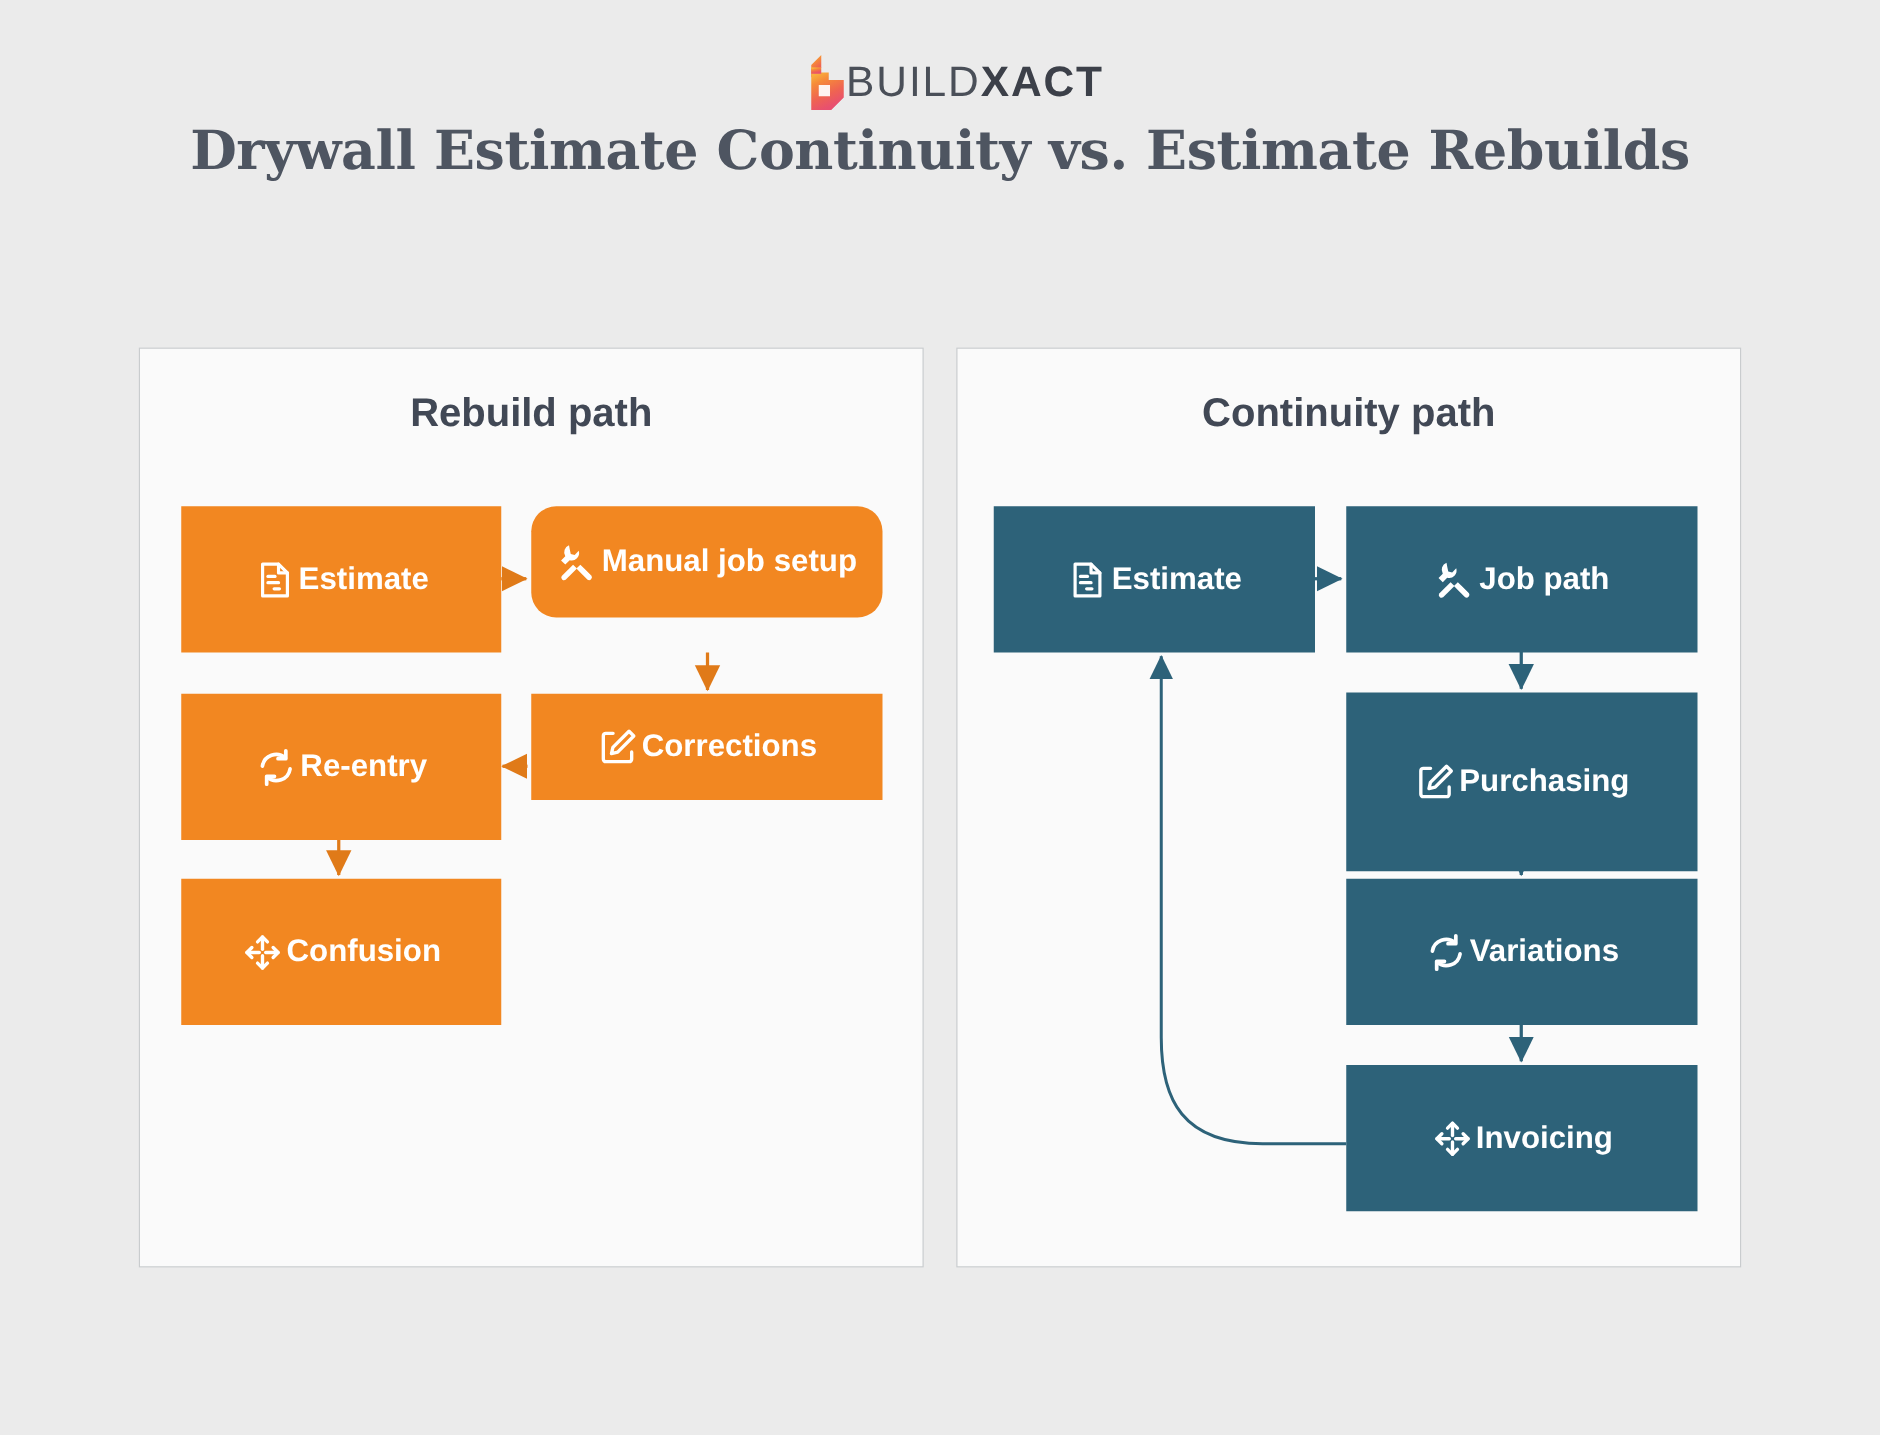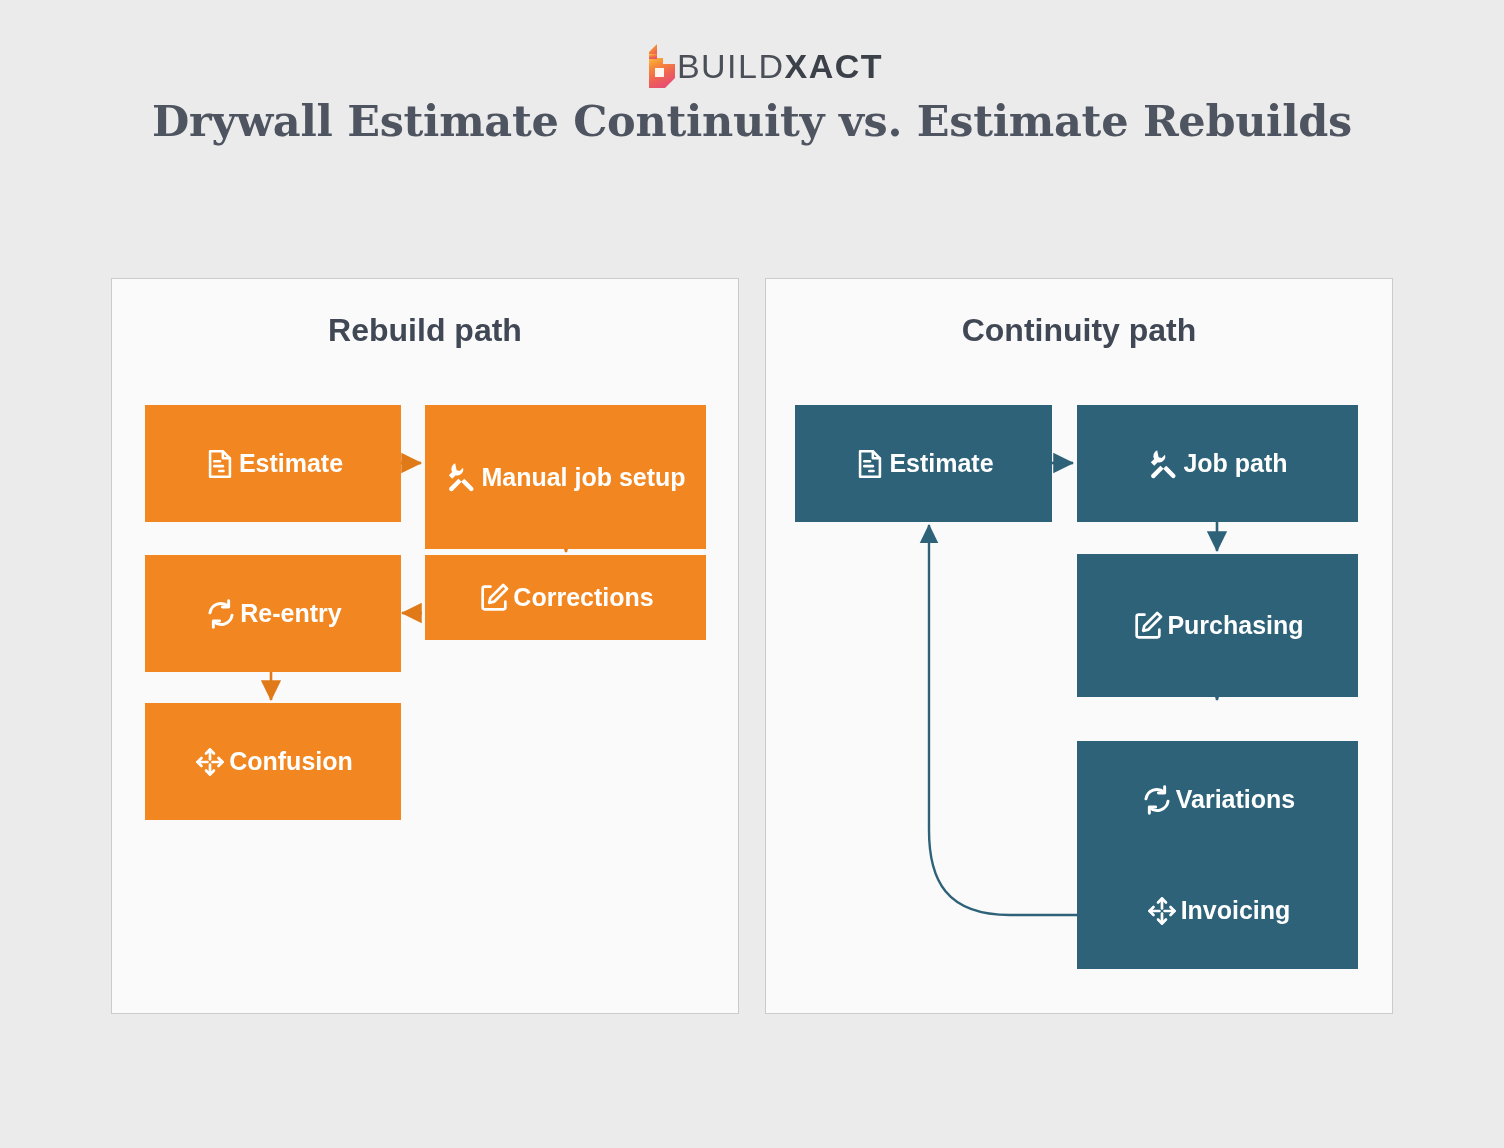--- a/index.html
+++ b/index.html
@@ -187,21 +187,21 @@
       <path d="M5 3 h9 l5 5 v13 H5 Z"></path>
       <path d="M14 3 v5 h5"></path>
       <path d="M8 10 h4"></path>
         <path d="M8 13.5 h6"></path>
         <path d="M11.5 17 h3"></path>
     </svg>
   </span>
   <span class="node-label">Estimate</span>
 </div>
 
-<div class="node orange" id="n-rebuild-job-setup" style="left:425px; top:405px; width:281px; height:144px;">
+<div class="node orange" id="n-rebuild-job-setup" style="left:425px; top:405px; width:281px; height:89px;border-radius:20px;">
   <span class="node-icon">
     <svg viewBox="0 0 24 24" fill="#ffffff" stroke="none">
       <path d="M7.2 2.3 a4.2 4.2 0 0 0 -2.1 6.1 l-2.4 2.4 2.4 2.4 2.5-2.5 a4.2 4.2 0 0 0 5.1-5.3 l-2.3 2.3 -2.2-0.5 -0.5-2.2 Z"></path>
       <path d="M13.6 13.2 l2.2 2.2 4.1 4.1 a1.6 1.6 0 0 1 -2.2 2.2 l-4.1-4.1 -2.2-2.2 Z"></path>
       <path d="M3.1 19.6 a1.6 1.6 0 0 0 2.2 2.2 l6.4-6.4 -2.2-2.2 Z"></path>
       <path d="M16.8 2.2 l-4.6 4.6 1.7 1.7 4.6-4.6 Z" opacity="0"></path>
     </svg>
   </span>
   <span class="node-label">Manual job setup</span>
 </div>
@@ -271,21 +271,21 @@
 <div class="node teal" id="n-continuity-purchasing" style="left:1077px; top:554px; width:281px; height:143px;">
   <span class="node-icon">
     <svg viewBox="0 0 24 24" fill="none" stroke="#ffffff" stroke-width="1.9" stroke-linecap="round" stroke-linejoin="round">
       <path d="M9.5 4 H5.4 A1.4 1.4 0 0 0 4 5.4 v13.2 A1.4 1.4 0 0 0 5.4 20 h13.2 A1.4 1.4 0 0 0 20 18.6 V14.5"></path>
       <path d="M18.5 2.8 l2.7 2.7 -9.1 9.1 -3.5 0.8 0.8-3.5 Z"></path>
     </svg>
   </span>
   <span class="node-label">Purchasing</span>
 </div>
 
-<div class="node teal" id="n-continuity-variations" style="left:1077px; top:741px; width:281px; height:117px;">
+<div class="node teal" id="n-continuity-variations" style="left:1077px; top:703px; width:281px; height:117px;">
   <span class="node-icon">
     <svg viewBox="0 0 24 24" fill="none" stroke="#ffffff" stroke-width="2.1" stroke-linecap="round" stroke-linejoin="round">
       <path d="M4.2 11.2 a7.8 7.8 0 0 1 12.9 -4.6"></path>
       <path d="M19.8 12.8 a7.8 7.8 0 0 1 -12.9 4.6"></path>
       <path d="M17.4 2.6 l0 4.4 -4.4 0"></path>
       <path d="M6.6 21.4 l0 -4.4 4.4 0"></path>
     </svg>
   </span>
   <span class="node-label">Variations</span>
 </div>

